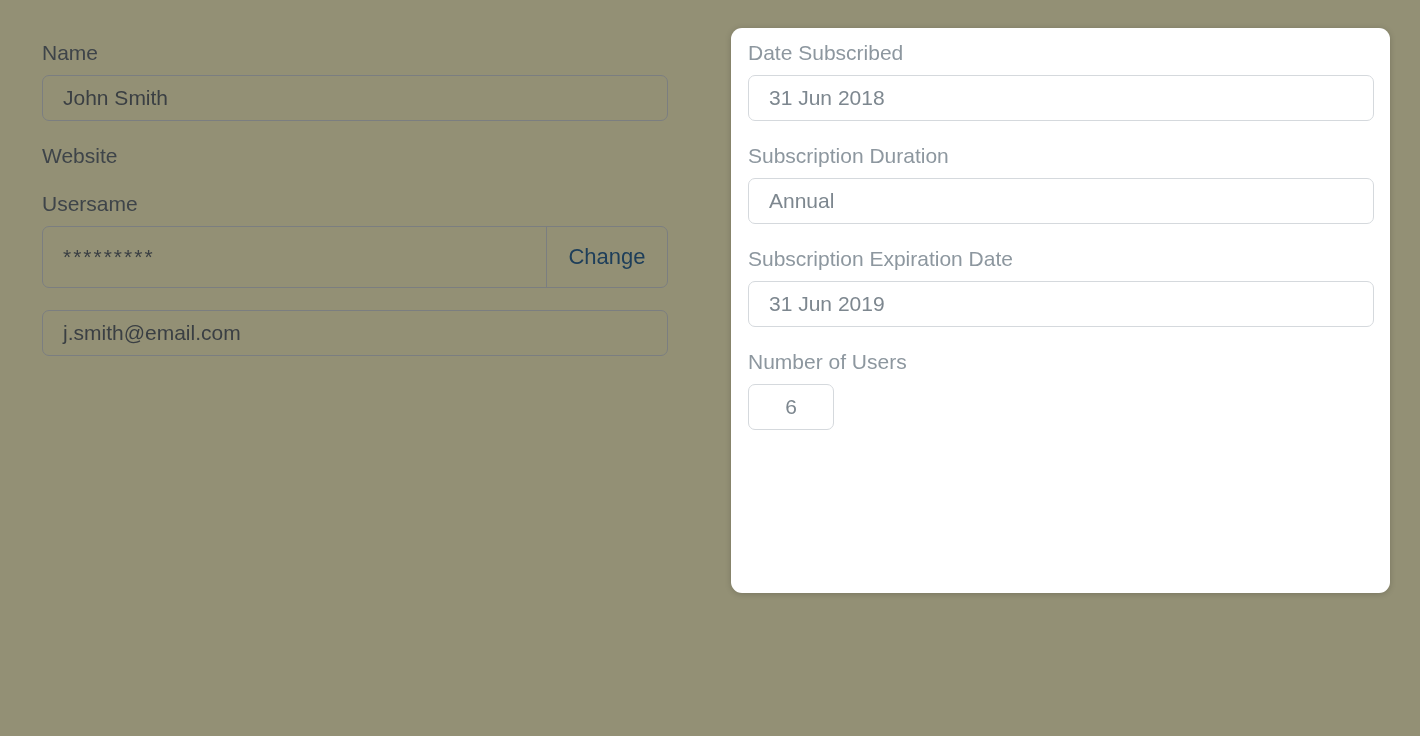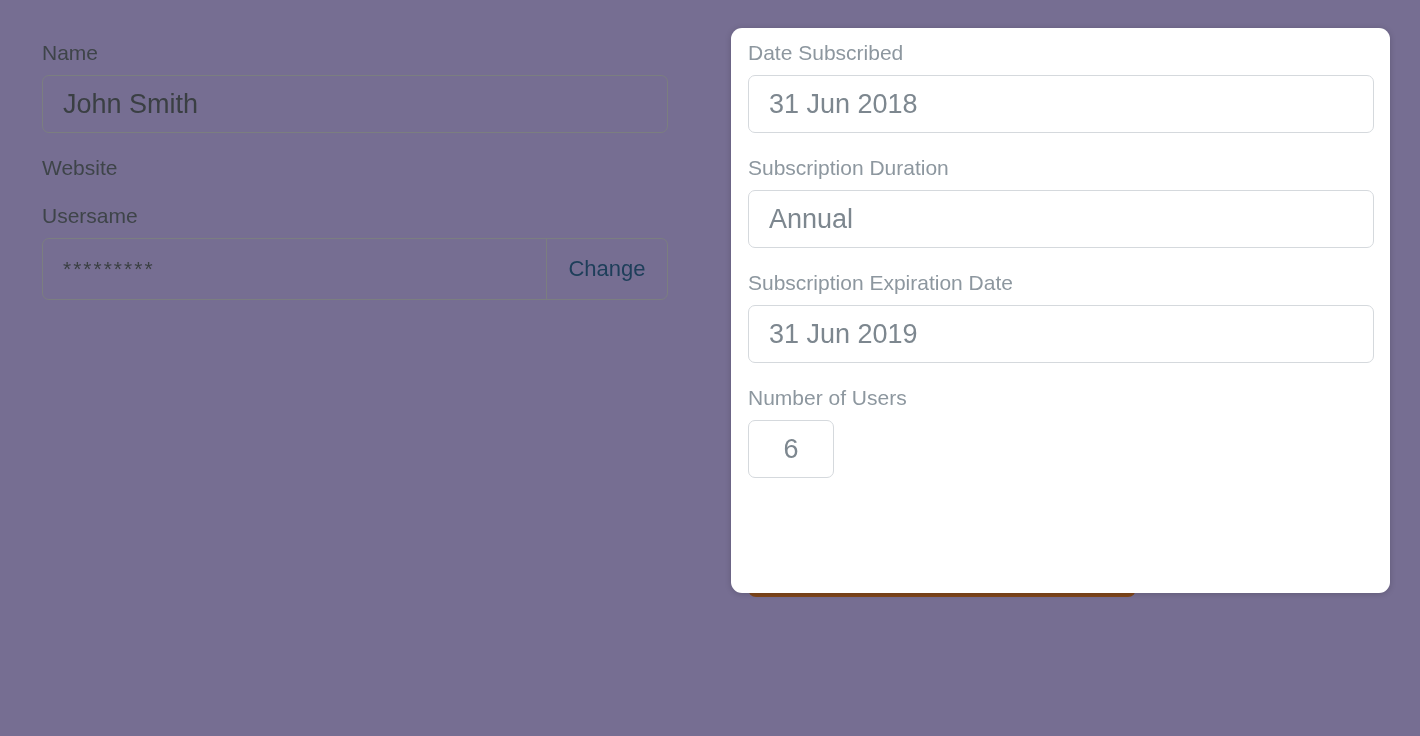--- a/index.html
+++ b/index.html
@@ -18,21 +18,21 @@
     width: 1420px;
     height: 736px;
     background: #ffffff;
     overflow: hidden;
   }
 
   
   .page {
     position: absolute;
     inset: 0;
-    background: #c4b5fd;
+    background: #fef9c3;
   }
   .col-left {
     position: absolute;
     left: 42px;
     top: 40px;
     width: 626px;
   }
   .col-right {
     position: absolute;
     left: 748px;
@@ -45,28 +45,28 @@
   }
   .field-label {
     font-size: 21px;
     color: #55606a;
     line-height: 26px;
     margin-bottom: 9px;
     white-space: nowrap;
   }
   .field-input {
     box-sizing: border-box;
-    height: 58px;
+    height: 46px;
     border: 1px solid #cfd4d8;
     border-radius: 7px;
     background: transparent;
     display: flex;
     align-items: center;
     padding: 0 20px;
-    font-size: 27px;
+    font-size: 21px;
     color: #4d565e;
   }
   .field-input.narrow {
     width: 86px;
     padding: 0 0;
     justify-content: center;
   }
 
   
   .pw-row {
@@ -169,20 +169,21 @@
 
       <div class="field">
         <div class="field-label">Usersame</div>
         <div class="pw-row">
           <div class="pw-value">*********</div>
           <div class="pw-change">Change</div>
         </div>
       </div>
 
       <div class="field">
+        <div class="field-input">j.smith@email.com</div>
       </div>
 
       <div class="field">
       </div>
 
     </div>
 
     <div class="col-right">
 
       <div class="field">

